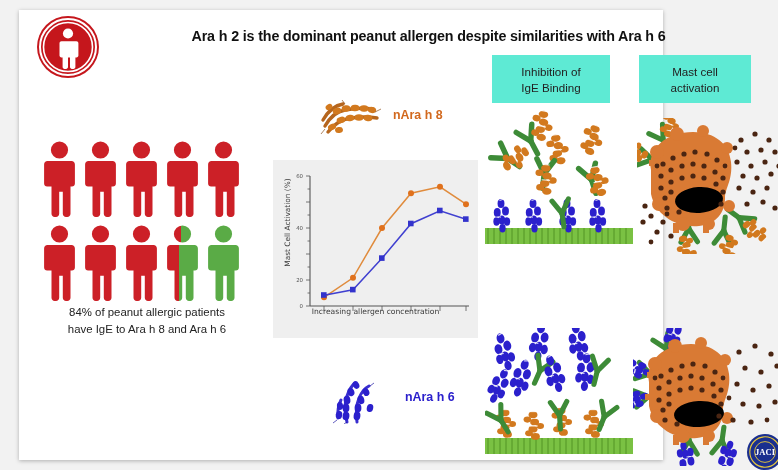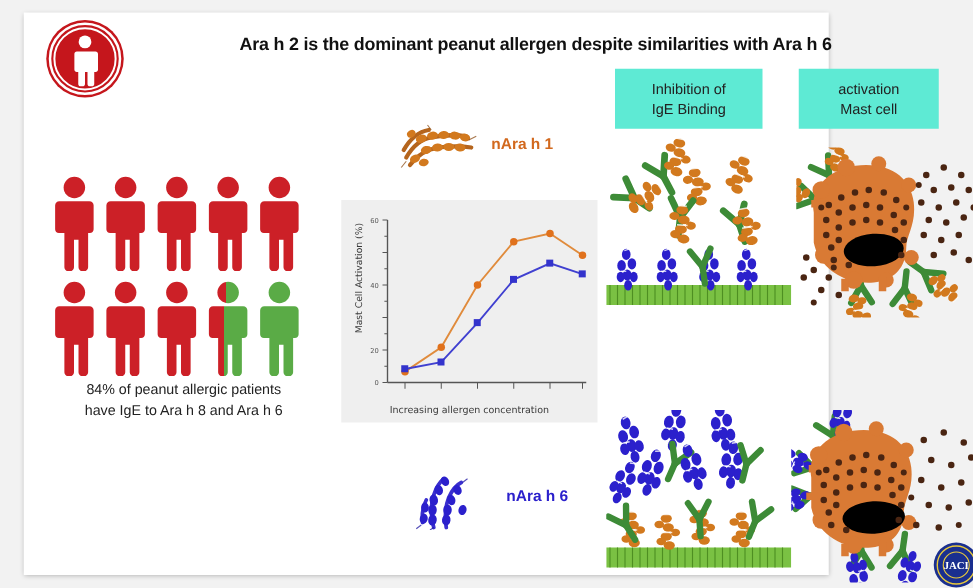--- a/index.html
+++ b/index.html
@@ -59,21 +59,21 @@
     position:absolute;left:254px;top:150px;width:205px;height:178px;
     background:#efefef;
   }
   .chart-ylabel{
     position:absolute;left:-46px;top:58px;width:120px;
     transform:rotate(-90deg);
     font-size:7.4px;color:#3a3a3a;text-align:center;
     font-family:"DejaVu Sans", sans-serif;
   }
   .chart-xlabel{
-    position:absolute;left:0;bottom:6px;width:205px;text-align:center;
+    position:absolute;left:0;bottom:22px;width:205px;text-align:center;
     font-size:7.6px;color:#3a3a3a;
     font-family:"DejaVu Sans", sans-serif;
   }
   .chart-svg{position:absolute;left:0;top:0;}
   .ytick{font-size:5.4px;fill:#555;font-family:"DejaVu Sans",sans-serif;}
 
   
   .hdr-box{
     position:absolute;background:#5eead4;
     font-size:11.6px;color:#222;text-align:center;line-height:1.35;
@@ -187,21 +187,21 @@
         <ellipse cx="17" cy="31" rx="4.2" ry="3.1" transform="rotate(-24 17 31)"></ellipse>
         <ellipse cx="24" cy="34" rx="4" ry="3" transform="rotate(-12 24 34)"></ellipse>
         <ellipse cx="14" cy="11" rx="3.6" ry="2.8" transform="rotate(-34 14 11)"></ellipse>
       </g>
       <g stroke="#8a4a12" stroke-width="0.9" fill="none" opacity="0.75">
         <path d="M10 33 L6 38"></path>
           <path d="M60 16 L66 13"></path>
           <path d="M30 8 L27 4"></path>
       </g>
     </svg>
-    <span class="lbl">nAra h 1</span>
+    <span class="lbl">nAra h 8</span>
   </div>
 
   <div class="prot" id="prot-ah6">
     <svg width="70" height="46" viewBox="0 0 70 46">
       <g stroke="#3a2fcf" fill="none" stroke-width="3" stroke-linecap="round">
         <path d="M22 44 Q18 30 22 18 Q25 9 30 5"></path>
         <path d="M32 44 Q30 30 34 20 Q38 11 44 8"></path>
         <path d="M13 40 Q12 30 16 22"></path>
       </g>
       <g fill="#2b20cc">
@@ -283,22 +283,22 @@
       </g>
     </svg>
     <div class="chart-xlabel">Increasing allergen concentration</div>
   </div>
 
   <div class="hdr-box" id="hdr-inhibition">
     <div>Inhibition of</div>
     <div>IgE Binding</div>
   </div>
   <div class="hdr-box" id="hdr-mastcell">
+    <div>Mast cell</div>
     <div>activation</div>
-    <div>Mast cell</div>
   </div>
 
   <div class="panel" id="panel-igE-top">
     <svg width="148" height="140" viewBox="0 0 148 140">
       <defs>
         <g id="ab-y">
           <path d="M0 14 L0 5" stroke="#3d8b37" stroke-width="3.4" stroke-linecap="round"></path>
           <path d="M0 5 L-5.5 -4" stroke="#3d8b37" stroke-width="3.4" stroke-linecap="round"></path>
           <path d="M0 5 L5.5 -4" stroke="#3d8b37" stroke-width="3.4" stroke-linecap="round"></path>
         </g>

